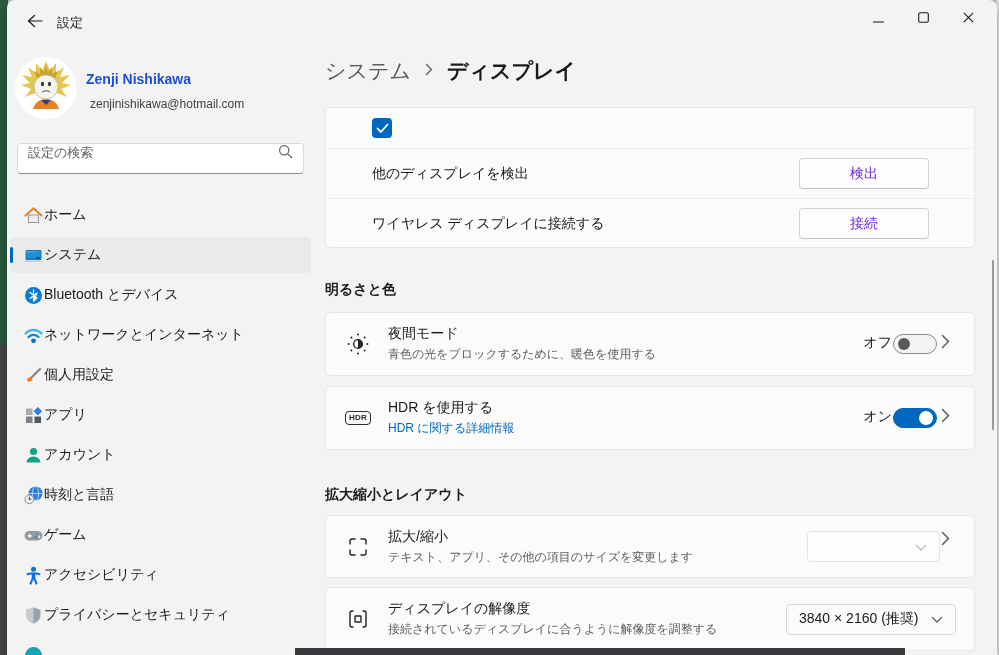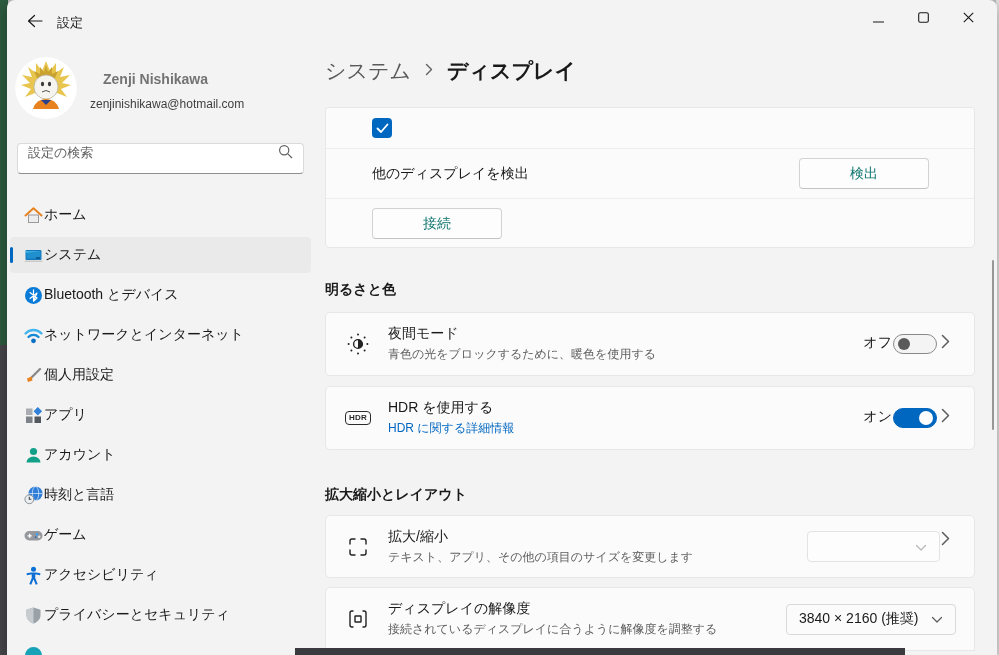--- a/index.html
+++ b/index.html
@@ -27,21 +27,21 @@
   
   .titlebar { position:absolute; top:0; left:0; right:0; height:45px; }
   .back-btn { position:absolute; left:12px; top:8px; width:32px; height:28px; display:flex; align-items:center; justify-content:center; border-radius:4px; cursor:pointer; background:transparent; border:none; }
   .win-title { position:absolute; left:50px; top:14px; font-size:13px; color:#191919; }
   .win-controls { position:absolute; right:6px; top:2px; display:flex; }
   .win-btn { width:45px; height:32px; display:flex; align-items:center; justify-content:center; background:transparent; border:none; }
 
   
   .sidebar { position:absolute; left:0; top:45px; width:312px; bottom:0; }
   .avatar { position:absolute; left:8px; top:12px; width:62px; height:62px; border-radius:50%; overflow:hidden; }
-  .profile-name { position:absolute; left:96px; top:26px; font-size:14px; font-weight:bold; color:#737373; }
+  .profile-name { position:absolute; left:79px; top:26px; font-size:14px; font-weight:bold; color:#1d4ed8; }
   .profile-email { position:absolute; left:83px; top:52px; font-size:12px; color:#404040; }
   .searchbox {
     position:absolute; left:10px; top:98px; width:287px; height:31px;
     background:#ffffff; border:1px solid #dadada; border-bottom:1px solid #8f8f8f;
     border-radius:4px; display:flex; align-items:flex-start; padding:0 10px; 
   }
   .searchbox .ph { font-size:13px; color:#5c5c5c; flex:1; }
   .nav { position:absolute; left:3px; top:152px; right:8px; }
   .nav-item {
     position:relative; display:flex; align-items:center; 
@@ -68,21 +68,21 @@
   .row-label { font-size:14px; color:#191919; }
   .grow { flex:1; }
 
   .checkbox {
     width:20px; height:20px; border-radius:4px; background:#0067c0;
     display:flex; align-items:center; justify-content:center; flex:0 0 20px; cursor:pointer;
   }
   .wbtn {
     width:130px; height:31px; background:#fdfdfd;
     border:1px solid #d2d2d2; border-bottom-color:#c3c3c3; border-radius:4px;
-    font-size:14px; color:#0f766e; display:flex; align-items:center; justify-content:center; cursor:pointer;
+    font-size:14px; color:#6d28d9; display:flex; align-items:center; justify-content:center; cursor:pointer;
   }
 
   .section-title { position:absolute; left:318px; font-size:14px; font-weight:bold; color:#191919; }
 
   .setting-card-inner { display:flex; align-items:center; height:100%; padding:0 24px 0 18px; }
   .set-icon { width:28px; display:flex; align-items:flex-end; justify-content:center; flex:0 0 28px; margin-right:16px; }
   .set-text { display:flex; flex-direction:column; gap:3px; }
   .set-title { font-size:14px; color:#191919; }
   .set-sub { font-size:12px; color:#5e5e5e; }
   .set-link { font-size:12px; font-weight:normal; color:#0067c0; cursor:pointer; }
@@ -312,20 +312,21 @@
         <svg width="13" height="11" viewBox="0 0 13 11">
             <path d="M1.5 5.5 L5 9 L11.5 1.5" stroke="#ffffff" stroke-width="1.8" fill="none" stroke-linecap="round" stroke-linejoin="round"></path>
           </svg>
       </span>
     </div>
     <div class="row" style="height:50px; padding-left:46px; padding-right:45px;">
       <span class="row-label grow">他のディスプレイを検出</span>
       <button class="wbtn">検出</button>
     </div>
     <div class="row" style="height:50px; padding-left:46px; padding-right:45px;">
+      <span class="row-label grow">ワイヤレス ディスプレイに接続する</span>
       <button class="wbtn">接続</button>
     </div>
   </div>
 
   <div class="section-title" style="top:281px;">明るさと色</div>
 
   <div class="card" style="top:312px; height:64px;">
     <div class="setting-card-inner">
       <span class="set-icon">
         <svg width="24" height="24" viewBox="0 0 24 24">

